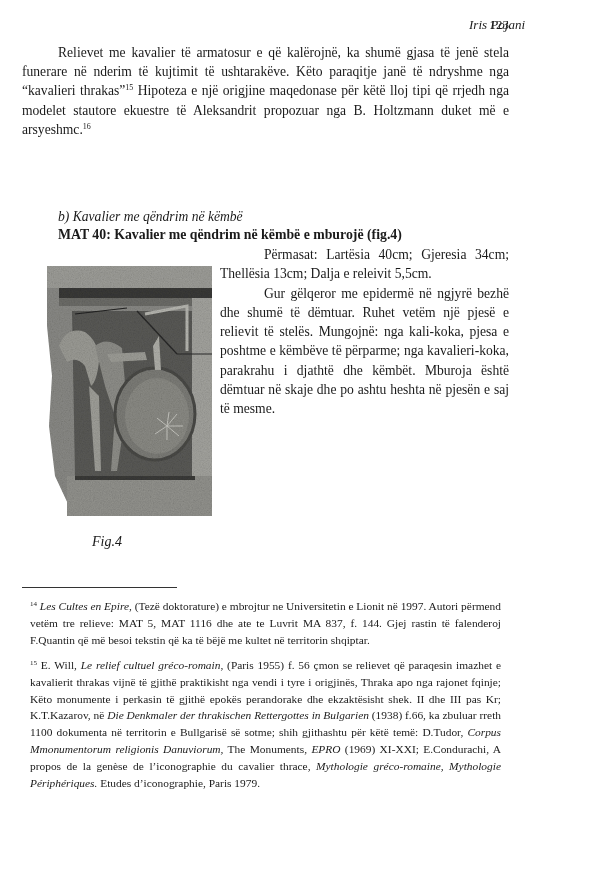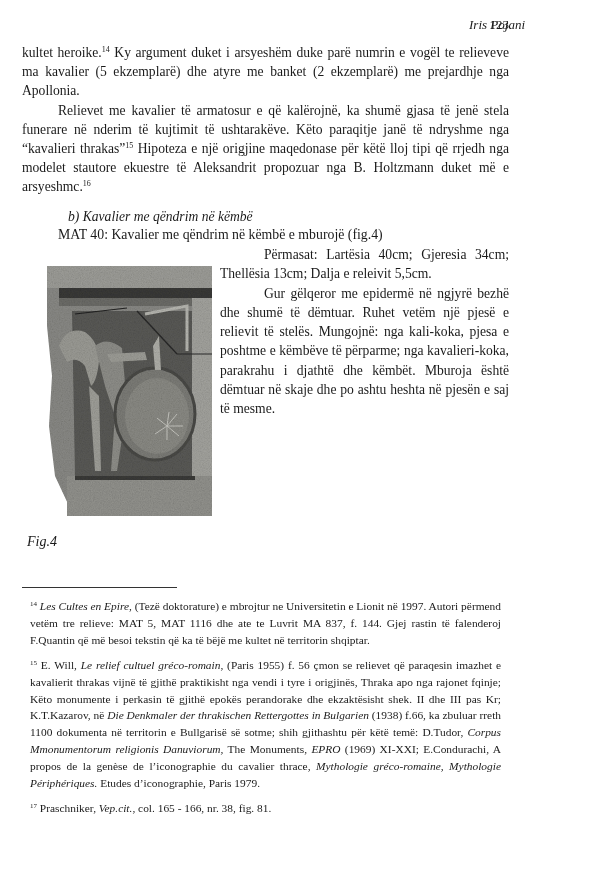--- a/index.html
+++ b/index.html
@@ -6,45 +6,44 @@
   body { width: 615px; height: 873px; position: relative; overflow: hidden;
          font-family: "Liberation Serif", serif; color: #1a1a1a; }
   .page { position: absolute; left: 22px; top: 0; width: 487px; }
   .running-head { position: absolute; top: 17px; left: 0; width: 487px; height: 20px; font-size: 13px; }
   .running-head .author { position: absolute; left: 16px; width: 487px; text-align: right; font-style: italic; }
   .running-head .pageno { position: absolute; right: 0; }
   .body-text { position: absolute; top: 43px; left: 0; width: 487px; font-size: 13.6px; line-height: 19.2px; text-align: justify; }
   .body-text p { margin: 0; }
   .indent { text-indent: 36px; }
   sup { font-size: 8px; line-height: 0; vertical-align: 5px; }
-  .sub-heading { position: absolute; top: 209px; left: 46px; font-size: 13.6px; font-style: italic; }
-  .mat-heading { position: absolute; top: 227px; left: 36px; font-size: 13.8px; font-weight: normal; }
+  .sub-heading { position: absolute; top: 209px; left: 36px; font-size: 13.6px; font-style: italic; }
+  .mat-heading { position: absolute; top: 227px; left: 36px; font-size: 13.8px; font-weight: bold; }
   .figure { position: absolute; top: 266px; left: 5px; width: 185px; height: 290px; }
   .photo { position: absolute; left: 0; top: 0; width: 185px; height: 254px; }
-  .fig-caption { position: absolute; top: 268px; left: 0; width: 160px; font-style: italic; font-size: 14px; }
+  .fig-caption { position: absolute; top: 268px; left: 0; width: 160px; text-align: center; font-style: italic; font-size: 14px; }
   .side-text { position: absolute; top: 245px; left: 198px; width: 289px; font-size: 13.6px; line-height: 19.3px; text-align: justify; }
   .side-text p { margin: 0; }
   .side-text .indent { text-indent: 44px; }
   .footnote-rule { position: absolute; top: 587px; left: 0; width: 155px; border-top: 1px solid #333; }
   .footnotes { position: absolute; top: 590px; left: 0; width: 487px; font-size: 11.4px; line-height: 16.9px; text-align: justify; }
   .footnotes p { margin: 8px; }
   .footnotes sup { font-size: 7px; vertical-align: 4px; }
 </style>
 </head>
 <body>
 
 <div class="page">
 
   <div class="running-head">
     <span class="author">Iris Pojani</span>
     <span class="pageno">123</span>
   </div>
 
   <div class="body-text">
-    <p><span>kultet heroike.</span><sup>14</sup><span> Ky argument duket i arsyeshëm duke parë numrin e vogël te relieveve ma kavalier (5 ekzemplarë) dhe atyre me banket (2 ekzemplarë) me prejardhje nga Apollonia.</span></p>
     <p class="indent"><span>Relievet me kavalier të armatosur e që kalërojnë, ka shumë gjasa të jenë stela funerare në nderim të kujtimit të ushtarakëve. Këto paraqitje janë të ndryshme nga “kavalieri thrakas”</span><sup>15</sup><span> Hipoteza e një origjine maqedonase për këtë lloj tipi që rrjedh nga modelet stautore ekuestre të Aleksandrit propozuar nga B. Holtzmann duket më e arsyeshmc.</span><sup>16</sup></p>
   </div>
 
   <div class="sub-heading">b) Kavalier me qëndrim në këmbë</div>
   <div class="mat-heading">MAT 40: Kavalier me qëndrim në këmbë e mburojë (fig.4)</div>
 
   <div class="figure">
     <svg class="photo" viewBox="0 0 185 254" preserveAspectRatio="none">
       <defs>
         <filter id="grain" x="0" y="0" width="100%" height="100%">
@@ -107,16 +106,15 @@
   <div class="side-text">
     <p class="indent">Përmasat: Lartësia 40cm; Gjeresia 34cm; Thellësia 13cm; Dalja e releivit 5,5cm.</p>
     <p class="indent">Gur gëlqeror me epidermë në ngjyrë bezhë dhe shumë të dëmtuar. Ruhet vetëm një pjesë e relievit të stelës. Mungojnë: nga kali-koka, pjesa e poshtme e këmbëve të përparme; nga kavalieri-koka, parakrahu i djathtë dhe këmbët. Mburoja është dëmtuar në skaje dhe po ashtu heshta në pjesën e saj të mesme.</p>
   </div>
 
   <div class="footnote-rule"></div>
 
   <div class="footnotes">
     <p><sup>14</sup> <i>Les Cultes en Epire</i><span>, (Tezë doktorature) e mbrojtur ne Universitetin e Lionit në 1997. Autori përmend vetëm tre relieve: MAT 5, MAT 1116 dhe ate te Luvrit MA 837, f. 144. Gjej rastin të falenderoj F.Quantin që më besoi tekstin që ka të bëjë me kultet në territorin shqiptar.</span></p>
     <p><sup>15</sup><span> E. Will, </span><i>Le relief cultuel gréco-romain</i><span>, (Paris 1955) f. 56 çmon se relievet që paraqesin imazhet e kavalierit thrakas vijnë të gjithë praktikisht nga vendi i tyre i origjinës, Thraka apo nga rajonet fqinje; Këto monumente i perkasin të gjithë epokës perandorake dhe ekzaktësisht shek. II dhe III pas Kr; K.T.Kazarov, në </span><i>Die Denkmaler der thrakischen Rettergottes in Bulgarien</i><span> (1938) f.66, ka zbuluar rreth 1100 dokumenta në territorin e Bullgarisë së sotme; shih gjithashtu për këtë temë: D.Tudor, </span><i>Corpus Mmonumentorum religionis Danuviorum,</i><span> The Monuments, </span><i>EPRO</i><span> (1969) XI-XXI; E.Condurachi, A propos de la genèse de l’iconographie du cavalier thrace, </span><i>Mythologie gréco-romaine, Mythologie Périphériques.</i><span> Etudes d’iconographie, Paris 1979.</span></p>
-    <p><sup>17</sup><span> Praschniker, </span><i>Vep.cit.</i><span>, col. 165 - 166, nr. 38, fig. 81.</span></p>
   </div>
 
 </div>
 
 </body></html>

